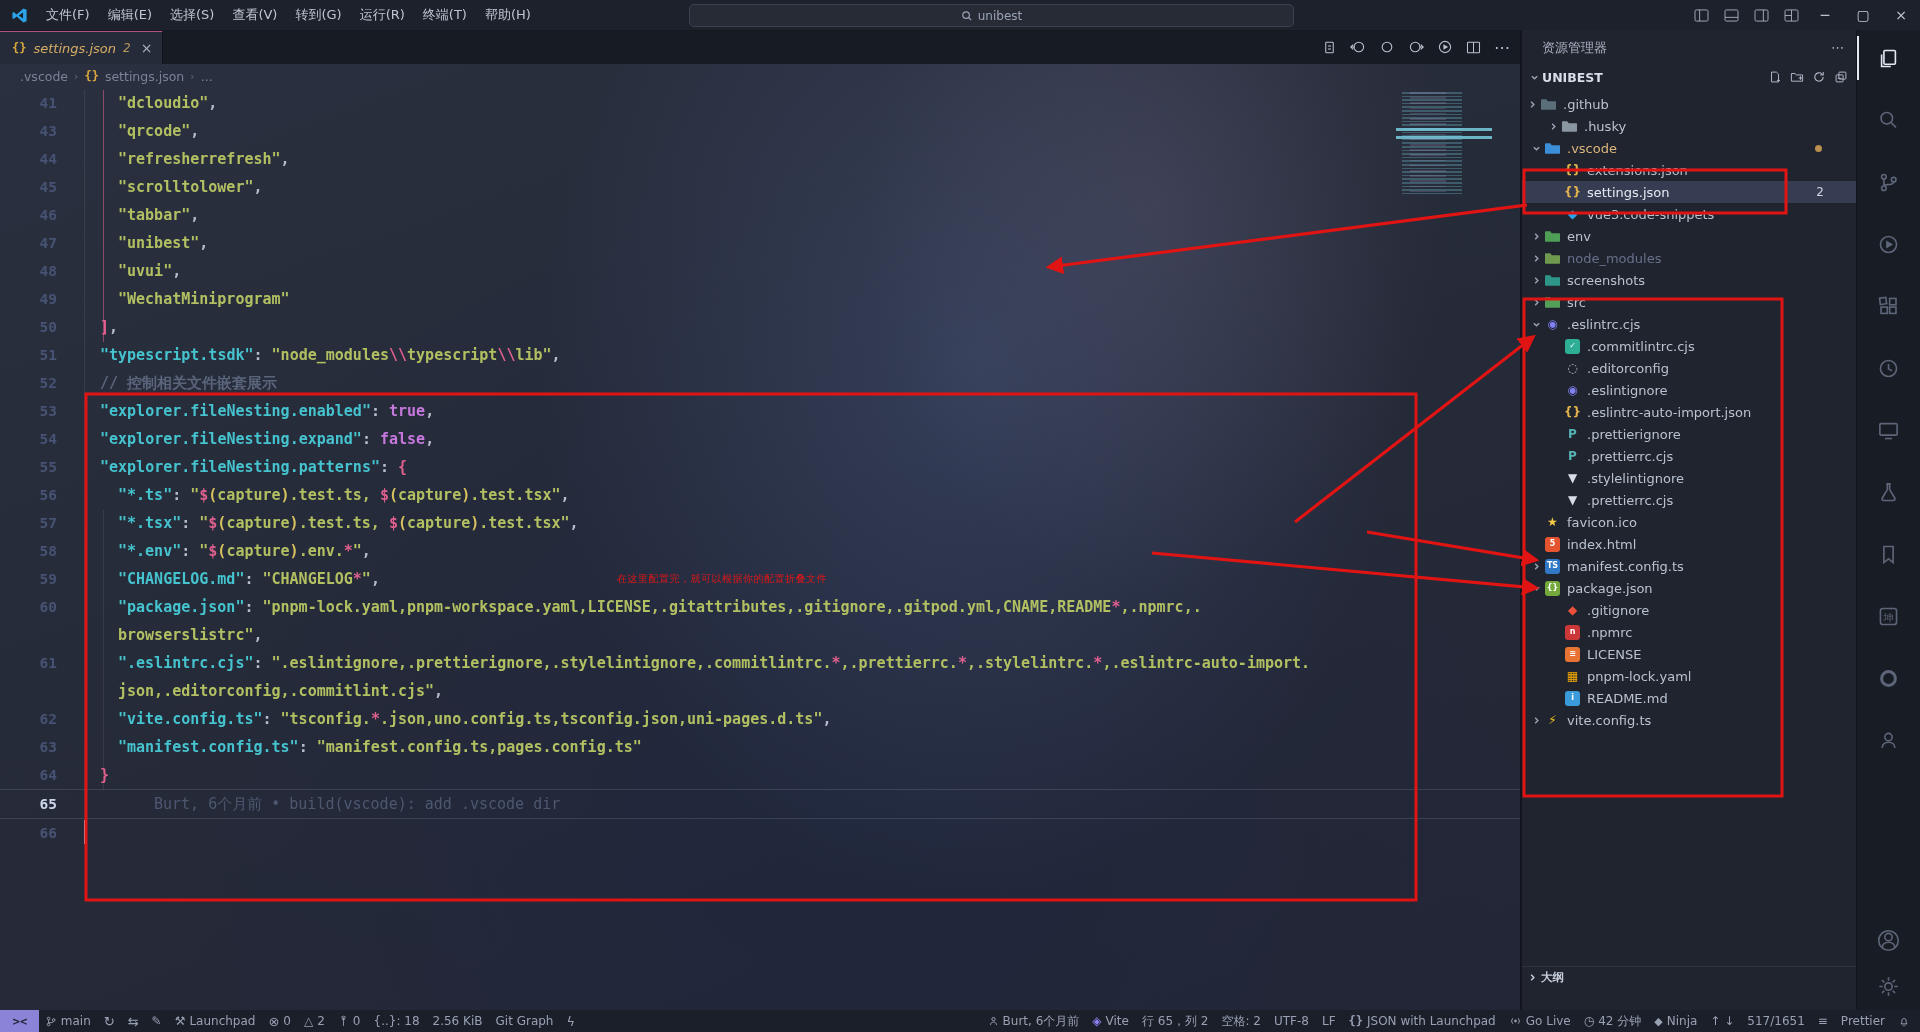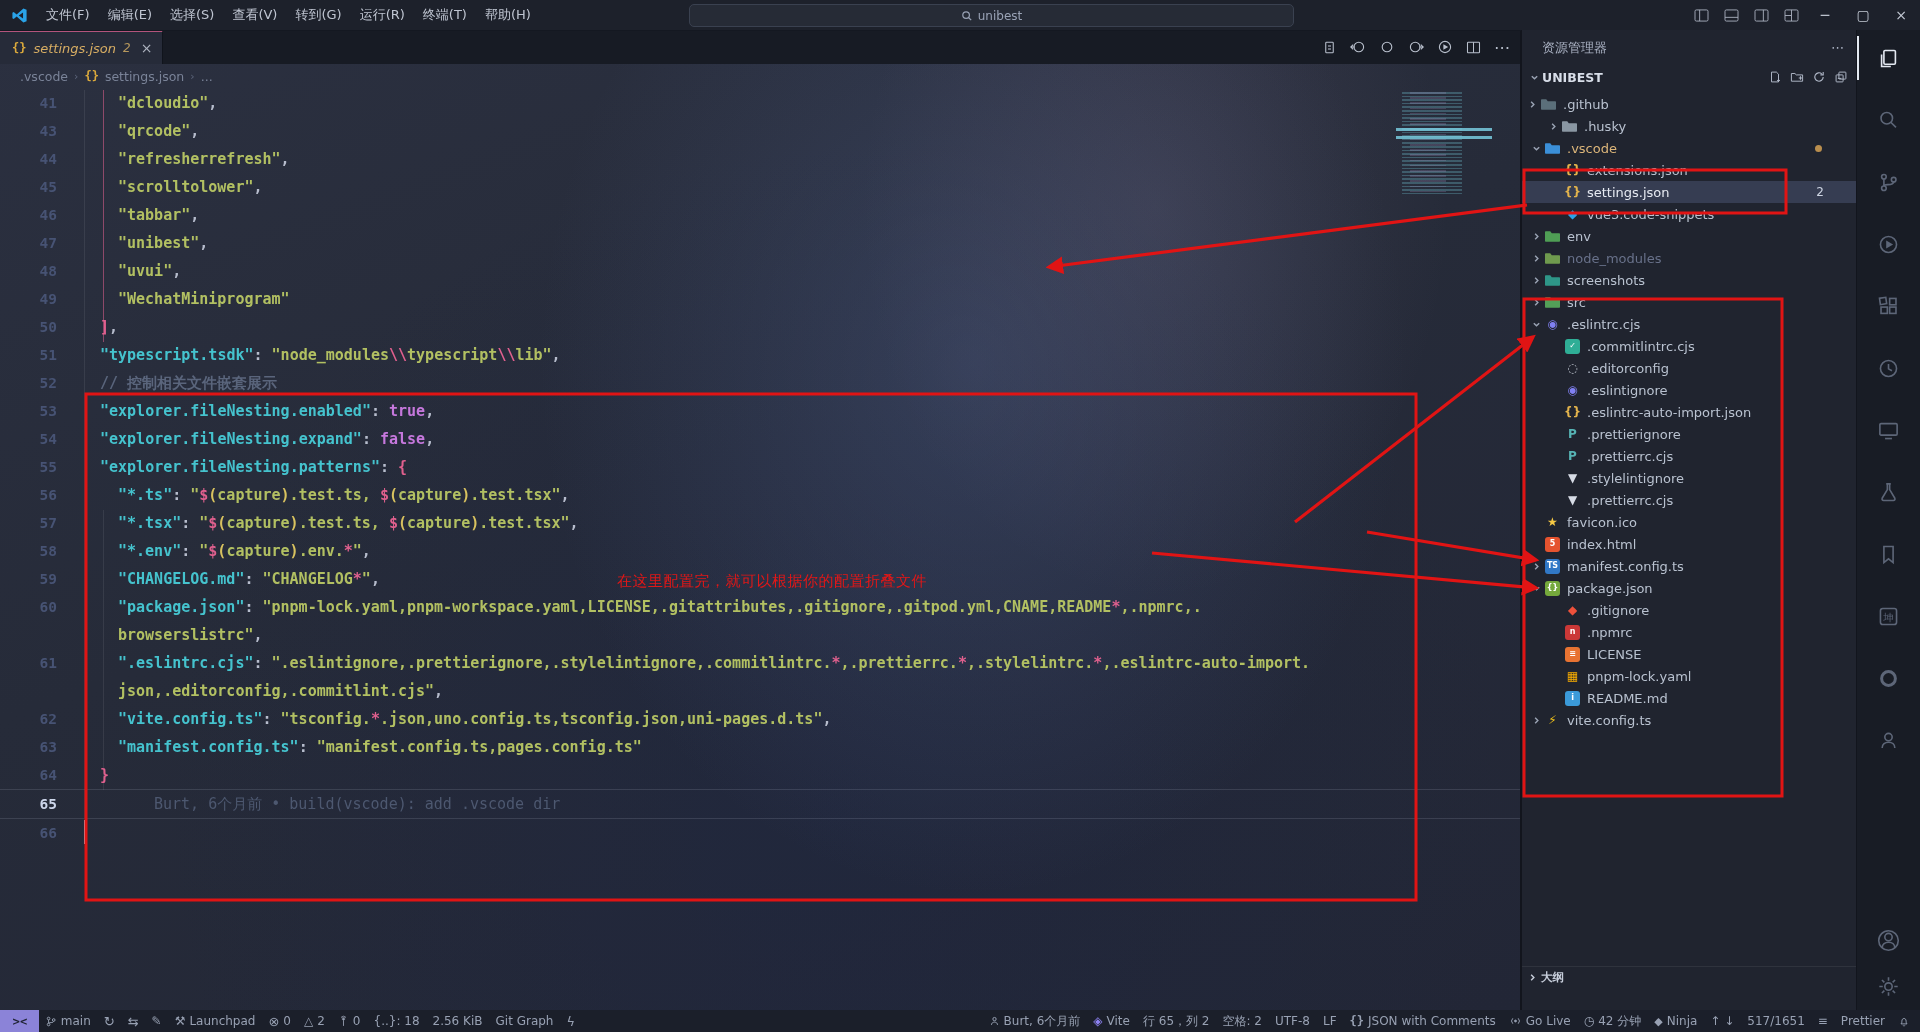--- a/index.html
+++ b/index.html
@@ -50,21 +50,21 @@
   .guide{position:absolute;width:1px;background:rgba(255,255,255,.08)}
   #cursor{position:absolute;left:84px;width:2px;height:24px;background:#d8dee9;opacity:.85}
   
   #minimap{position:absolute;left:1396px;top:62px;width:96px;height:104px;opacity:.95}
   #minimap .mm1,#minimap .mm2{position:absolute;top:0;bottom:0;left:6px;}
   #minimap .mm1{width:62%;background:repeating-linear-gradient(to bottom,rgba(110,190,205,.35) 0 1.6px,transparent 1.6px 3.6px);}
   #minimap .mm2{width:38%;left:14px;background:repeating-linear-gradient(to bottom,rgba(170,150,200,.25) 0 1.6px,transparent 1.6px 5.2px);}
   .mmbar{position:absolute;left:0;width:100%;height:3px;background:rgba(125,212,232,.85)}
   
   #overlay{position:absolute;left:0;top:0;width:1920px;height:1032px;pointer-events:none;z-index:40;}
-  #rednote{position:absolute;left:617px;top:572px;font-size:15px;letter-spacing:.5px;color:#e11717;z-index:41;}
+  #rednote{position:absolute;left:617px;top:572px;font-size:10px;letter-spacing:.5px;color:#e11717;z-index:41;}
   
   #sidebar{position:absolute;left:1521px;top:30px;width:336px;height:980px;background:#20242f;
            border-left:1px solid #12151d;z-index:6;font-size:13px;}
   #panel-title{height:36px;line-height:36px;padding-left:20px;color:#a9b1c2;font-size:13px;position:relative;}
   #panel-more{position:absolute;right:14px;top:0;color:#a9b1c2}
   #root-row{height:22px;display:flex;align-items:center;padding-left:4px;font-weight:bold;font-size:12.5px;color:#d8dee9;}
   #root-actions{margin-left:auto;display:flex;gap:8px;margin-right:10px;color:#aeb6c6}
   #tree{position:absolute;left:0;top:63px;width:100%;}
   .tree-row{height:22px;display:flex;align-items:center;color:#b9c2d0;position:relative;}
   .tree-row.selected{background:#363d52;color:#e6eaf2;}
@@ -703,21 +703,21 @@
         <span class="sb-item">
           <span>UTF-8</span>
         </span>
         <span class="sb-item">
           <span>LF</span>
         </span>
         <span class="sb-item">
           <span class="sb-ic">
             <span style="font-family:DejaVu Sans Mono,monospace;font-weight:bold">{}</span>
           </span>
-          <span>JSON with Comments</span>
+          <span>JSON with Launchpad</span>
         </span>
         <span class="sb-item">
           <span class="sb-ic">
             <svg width="13" height="12" viewBox="0 0 20 20" fill="none" stroke="currentColor" stroke-width="1.6">
               <circle cx="10" cy="10" r="1.6" fill="currentColor"></circle>
               <path d="M5.5 14.5a6.4 6.4 0 0 1 0-9M14.5 5.5a6.4 6.4 0 0 1 0 9"></path>
             </svg>
           </span>
           <span>Go Live</span>
         </span>

